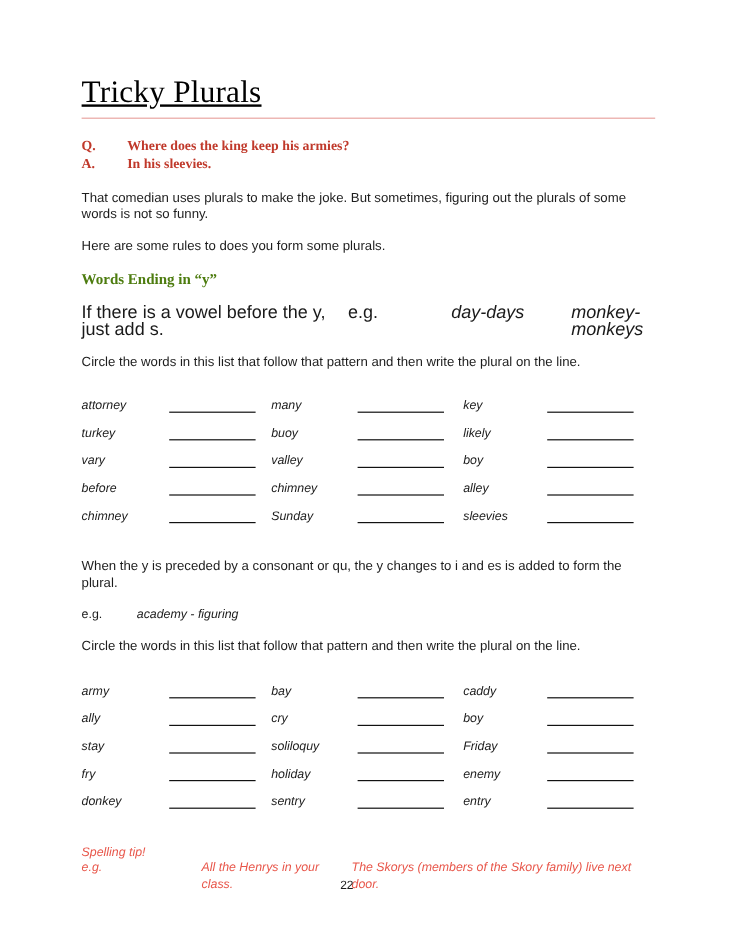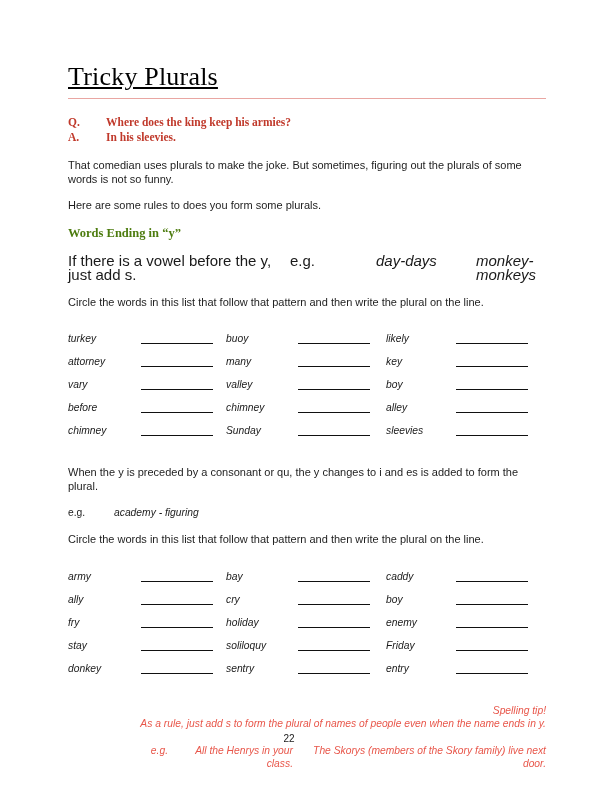--- a/index.html
+++ b/index.html
@@ -143,21 +143,20 @@
 
   .gap-after-table { height: 30px; }
 
   
   .tip {
     color: #E8564A;
     font-style: italic;
     font-size: 10.3px;
     line-height: 13.5px;
     margin-top: 30px;
-    text-align: right;
   }
   .tip-head { margin: 0; }
   .tip-body { margin: 0 0 13px 0; }
   .tip-eg {
     display: flex;
     align-items: baseline;
   }
   .tip-eg .te-tag { width: 100px; flex: 0 0 100px; }
   .tip-eg .te-a   { width: 125px; flex: 0 0 125px; }
   .tip-eg .te-b   { flex: 1 1 auto; }
@@ -203,33 +202,33 @@
       <span class="rl-eg">e.g.</span>
       <span class="rl-ex1">day-days</span>
       <span class="rl-ex2">monkey-monkeys</span>
     </div>
 
     <p class="para tight">Circle the words in this list that follow that pattern and then write the plural on the line.</p>
 
     <table class="word-table">
       <tbody>
         <tr>
+          <td class="wt-word col-w1">attorney</td>
+          <td class="wt-blank col-b1"><span class="blank-line"></span></td>
+          <td class="wt-word col-w2">many</td>
+          <td class="wt-blank col-b2"><span class="blank-line"></span></td>
+          <td class="wt-word col-w3">key</td>
+          <td class="wt-blank col-b3"><span class="blank-line"></span></td>
+        </tr>
+        <tr>
           <td class="wt-word col-w1">turkey</td>
           <td class="wt-blank col-b1"><span class="blank-line"></span></td>
           <td class="wt-word col-w2">buoy</td>
           <td class="wt-blank col-b2"><span class="blank-line"></span></td>
           <td class="wt-word col-w3">likely</td>
-          <td class="wt-blank col-b3"><span class="blank-line"></span></td>
-        </tr>
-        <tr>
-          <td class="wt-word col-w1">attorney</td>
-          <td class="wt-blank col-b1"><span class="blank-line"></span></td>
-          <td class="wt-word col-w2">many</td>
-          <td class="wt-blank col-b2"><span class="blank-line"></span></td>
-          <td class="wt-word col-w3">key</td>
           <td class="wt-blank col-b3"><span class="blank-line"></span></td>
         </tr>
         <tr>
           <td class="wt-word col-w1">vary</td>
           <td class="wt-blank col-b1"><span class="blank-line"></span></td>
           <td class="wt-word col-w2">valley</td>
           <td class="wt-blank col-b2"><span class="blank-line"></span></td>
           <td class="wt-word col-w3">boy</td>
           <td class="wt-blank col-b3"><span class="blank-line"></span></td>
         </tr>
@@ -275,49 +274,48 @@
         </tr>
         <tr>
           <td class="wt-word col-w1">ally</td>
           <td class="wt-blank col-b1"><span class="blank-line"></span></td>
           <td class="wt-word col-w2">cry</td>
           <td class="wt-blank col-b2"><span class="blank-line"></span></td>
           <td class="wt-word col-w3">boy</td>
           <td class="wt-blank col-b3"><span class="blank-line"></span></td>
         </tr>
         <tr>
+          <td class="wt-word col-w1">stay</td>
+          <td class="wt-blank col-b1"><span class="blank-line"></span></td>
+          <td class="wt-word col-w2">soliloquy</td>
+          <td class="wt-blank col-b2"><span class="blank-line"></span></td>
+          <td class="wt-word col-w3">Friday</td>
+          <td class="wt-blank col-b3"><span class="blank-line"></span></td>
+        </tr>
+        <tr>
           <td class="wt-word col-w1">fry</td>
           <td class="wt-blank col-b1"><span class="blank-line"></span></td>
           <td class="wt-word col-w2">holiday</td>
           <td class="wt-blank col-b2"><span class="blank-line"></span></td>
           <td class="wt-word col-w3">enemy</td>
-          <td class="wt-blank col-b3"><span class="blank-line"></span></td>
-        </tr>
-        <tr>
-          <td class="wt-word col-w1">stay</td>
-          <td class="wt-blank col-b1"><span class="blank-line"></span></td>
-          <td class="wt-word col-w2">soliloquy</td>
-          <td class="wt-blank col-b2"><span class="blank-line"></span></td>
-          <td class="wt-word col-w3">Friday</td>
           <td class="wt-blank col-b3"><span class="blank-line"></span></td>
         </tr>
         <tr>
           <td class="wt-word col-w1">donkey</td>
           <td class="wt-blank col-b1"><span class="blank-line"></span></td>
           <td class="wt-word col-w2">sentry</td>
           <td class="wt-blank col-b2"><span class="blank-line"></span></td>
           <td class="wt-word col-w3">entry</td>
           <td class="wt-blank col-b3"><span class="blank-line"></span></td>
         </tr>
       </tbody>
     </table>
 
     <div class="tip">
       <p class="tip-head">Spelling tip!</p>
-      <p class="tip-body">As a rule, just add s to form the plural of names of people even when the name ends in y.</p>
       <div class="tip-eg">
         <span class="te-tag">e.g.</span>
         <span class="te-a">All the Henrys in your class.</span>
         <span class="te-b">The Skorys (members of the Skory family) live next door.</span>
       </div>
     </div>
 
   </div>
 
   <div class="page-number">22</div>

